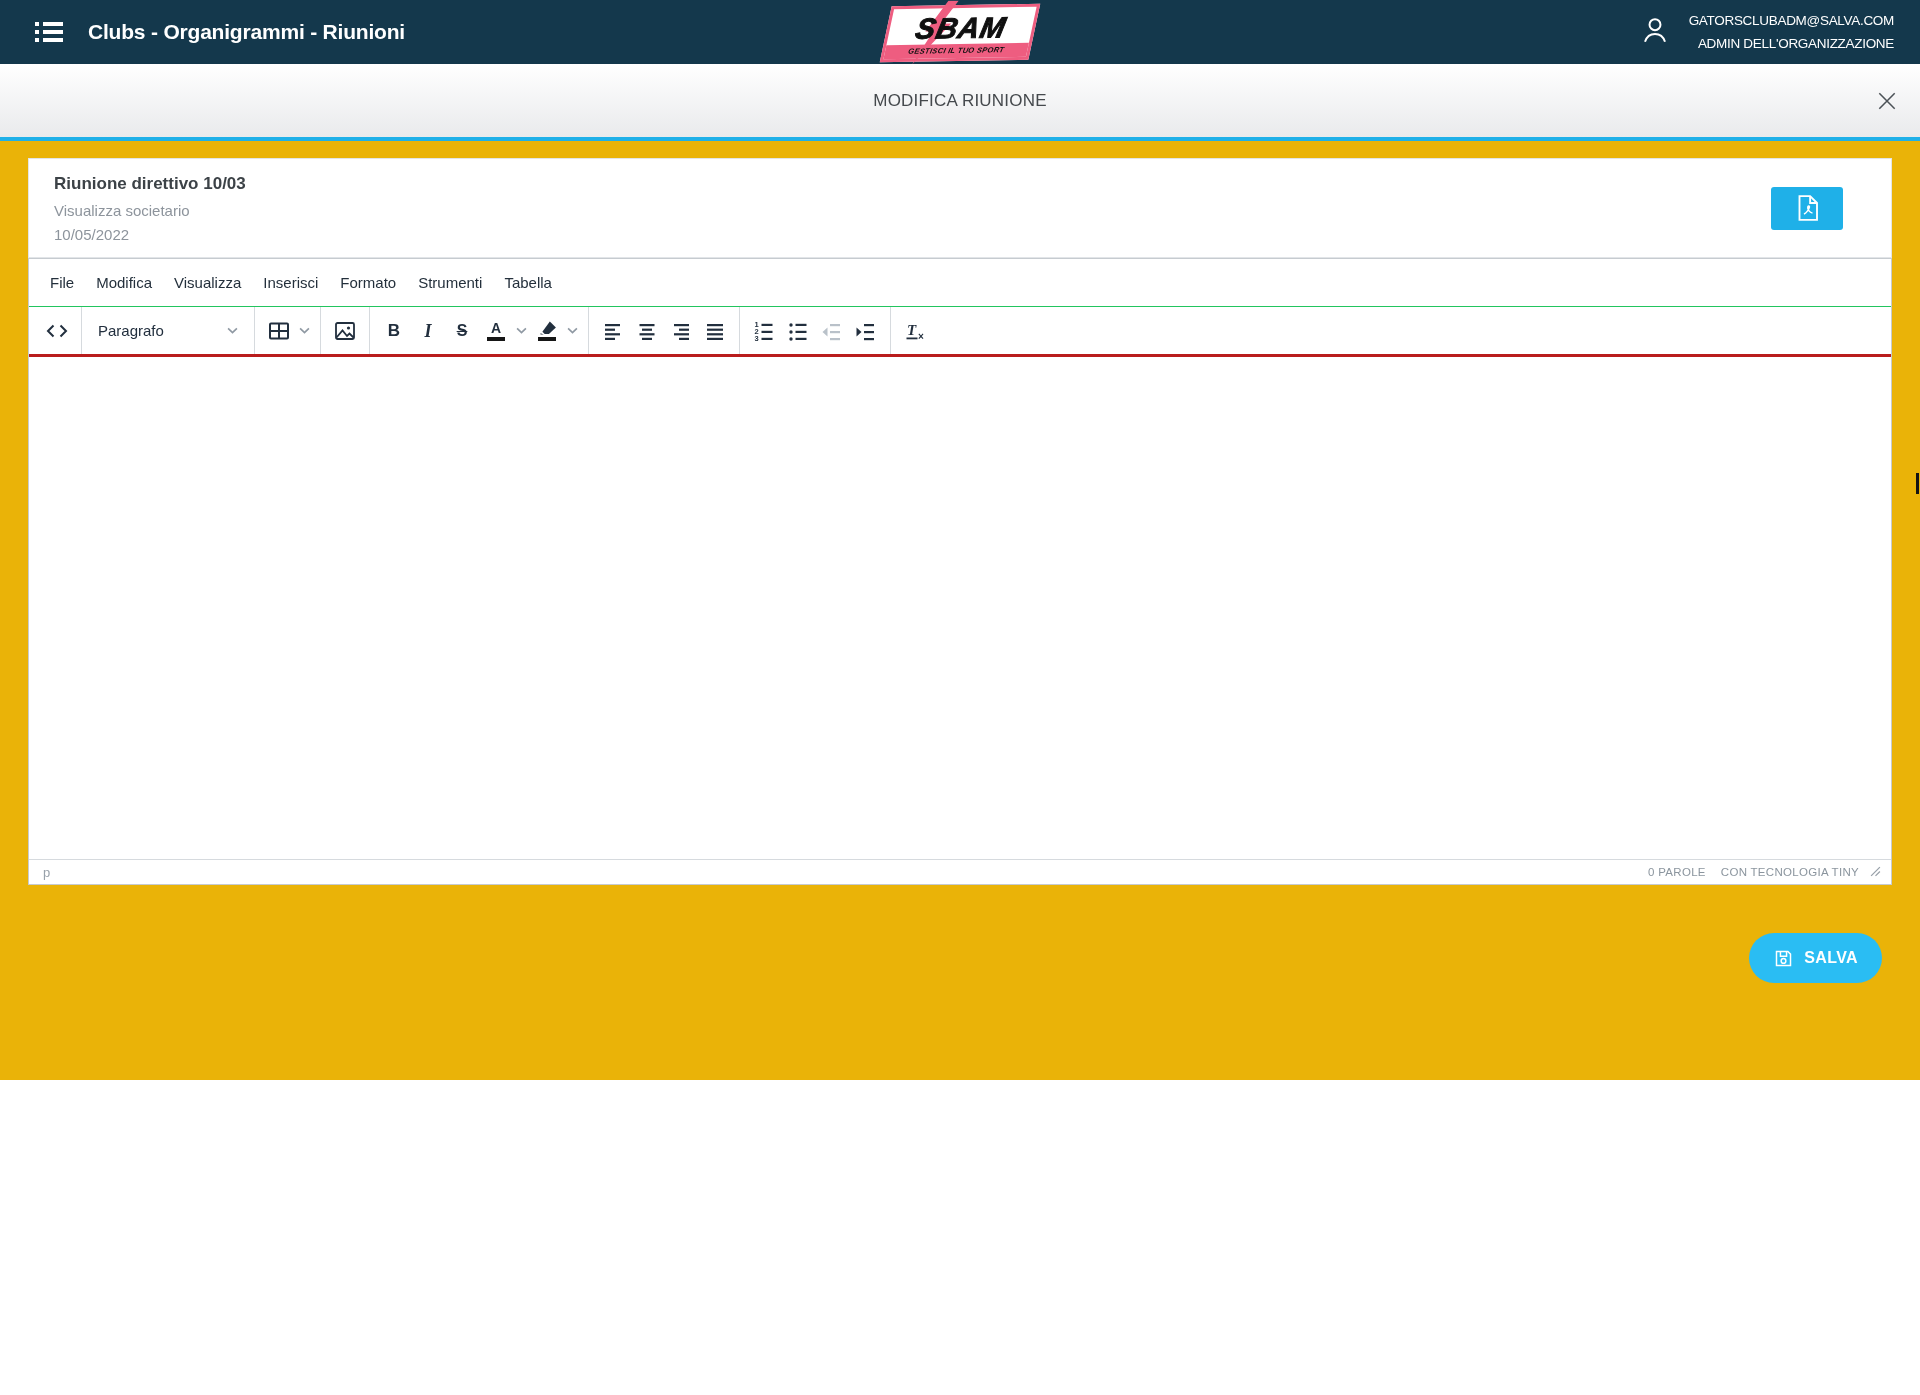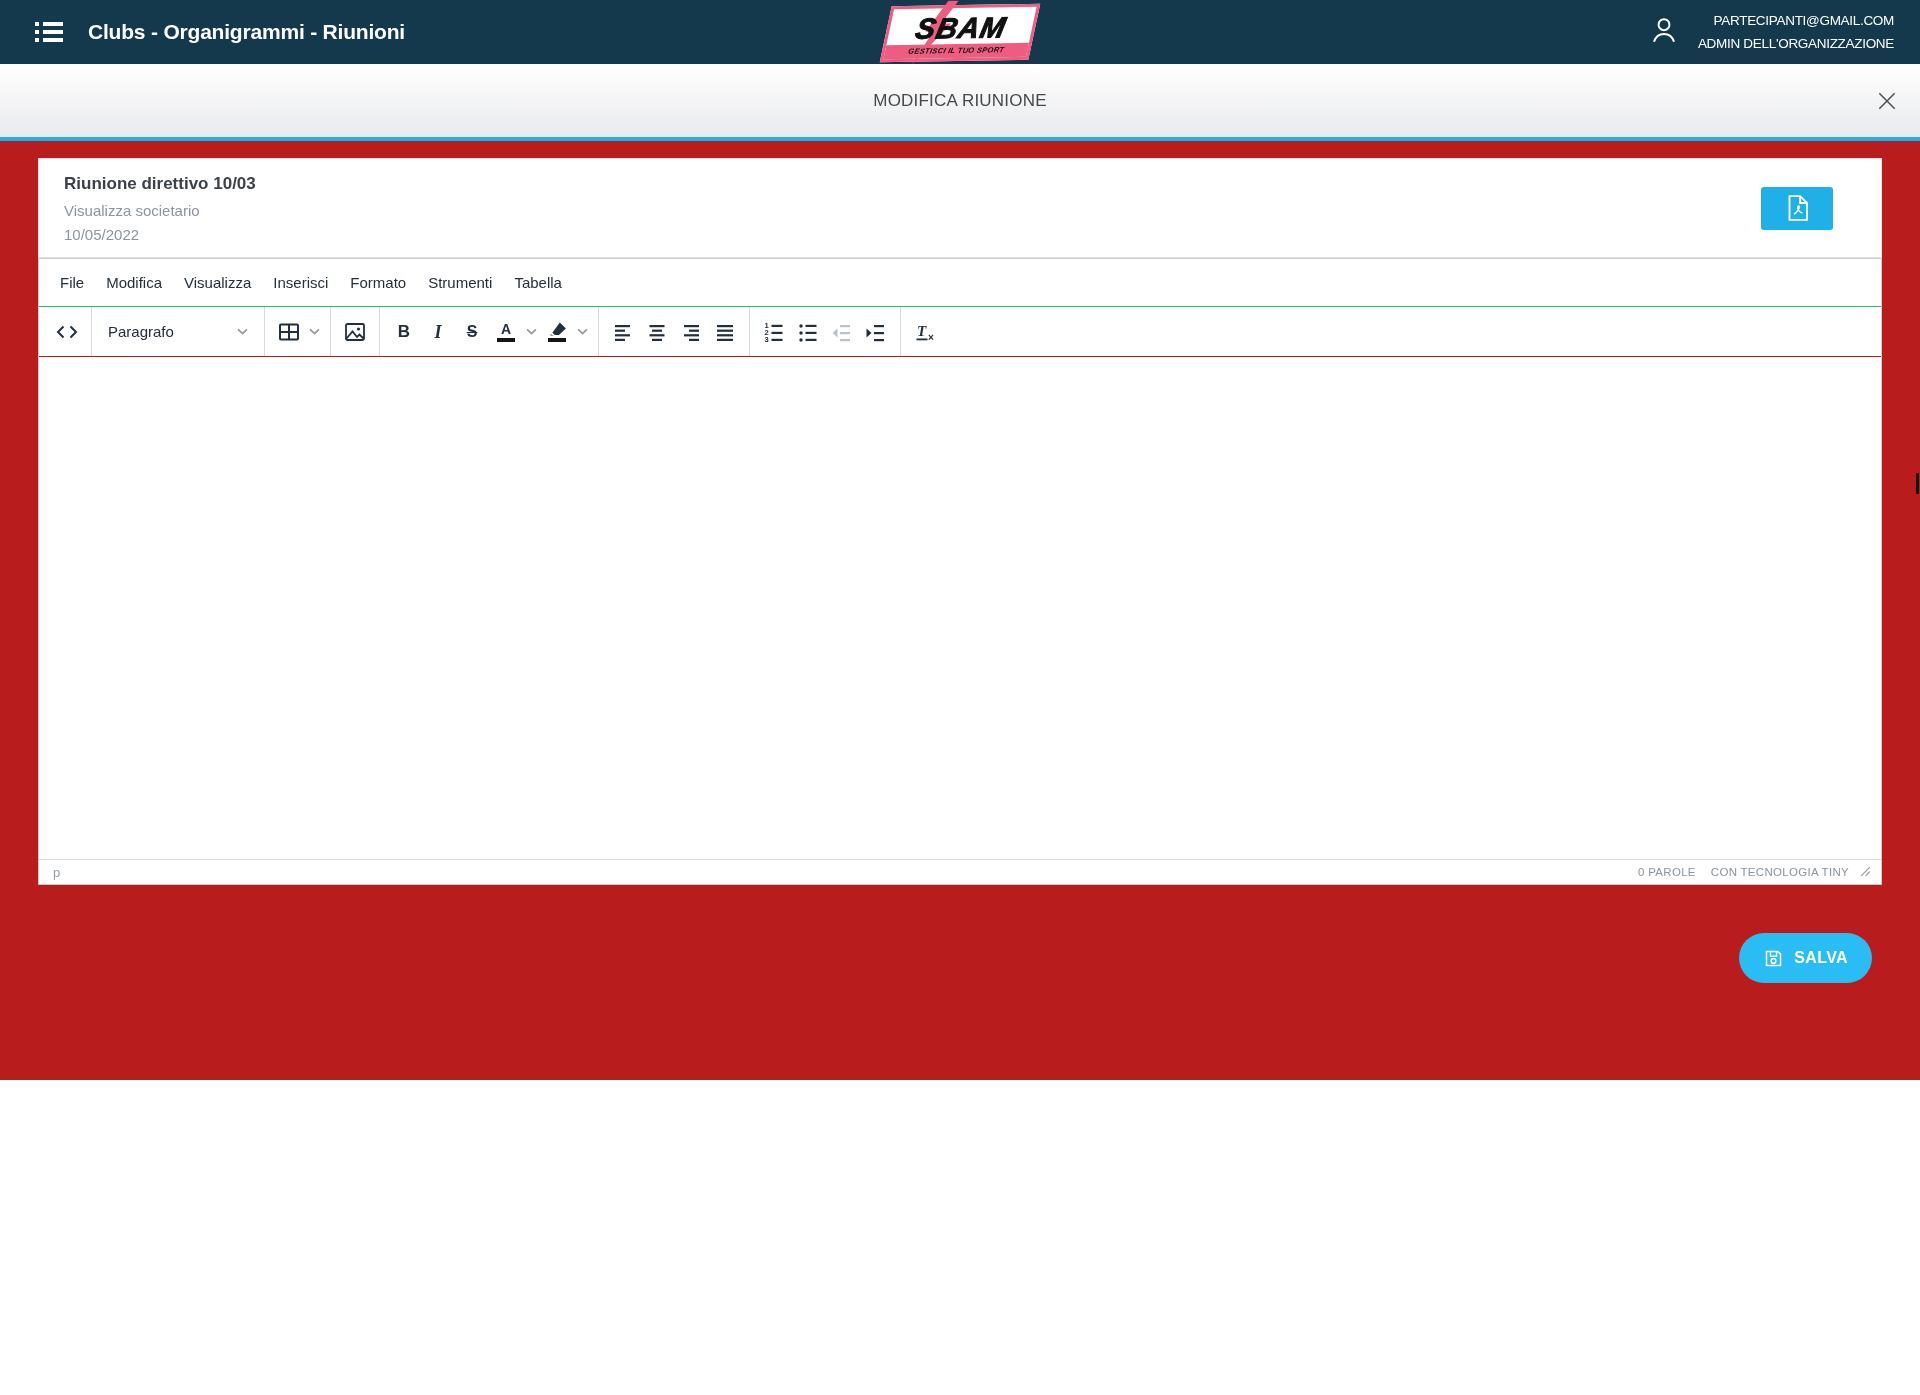--- a/index.html
+++ b/index.html
@@ -60,23 +60,23 @@
   }
   .modal-title { font-size:17px; font-weight:normal; color:#45494d; letter-spacing:0.2px; margin:0; }
   .close-btn {
     position:absolute; right:14px; top:50%; transform:translateY(-50%);
     background:none; border:none; padding:8px; cursor:pointer; line-height:0;
   }
   .accent-line { height:4px; background:var(--accent,#1fb0e8); }
 
   
   .modal-body {
-    background:#b91c1c;
+    background:#eab308;
     height:939px;
-    padding:17px 38px 0;
+    padding:17px 28px 0;
   }
 
   .meeting-card {
     background:#fff;
     border:1px solid #e2e5e8;
     height:100px;
     display:flex; align-items:center; justify-content:space-between;
     padding:0 48px 0 25px;
   }
   .m-title { font-size:17px; font-weight:bold; color:#3c4247; margin-bottom:8px; }
@@ -100,21 +100,21 @@
   .tab.active { color:var(--tab_active,#7fd0f4); }
   .tab.active::after {
     content:""; position:absolute; left:0; right:0; bottom:0; height:4px;
     background:var(--accent,#1fb0e8);
   }
 
   
   .editor { background:#fff; border:1px solid #c6cbd0; }
   .menubar { height:48px; display:flex; align-items:center; padding:0 10px; border-bottom:1px solid #22c55e; }
   .menu-item { font-size:15px; color:#24303c; padding:6px 11px; cursor:pointer; border-radius:3px; }
-  .toolbar { height:50px; display:flex; align-items:stretch; border-bottom:1px solid #b91c1c; padding:0 4px; }
+  .toolbar { height:50px; display:flex; align-items:stretch; border-bottom:3px solid #b91c1c; padding:0 4px; }
   .tb-group { display:flex; align-items:center; padding:0 7px; }
   .tb-group + .tb-group { border-left:1px solid #d6dade; }
   .tb-btn {
     width:34px; height:34px; border:none; background:none; cursor:pointer;
     display:flex; align-items:center; justify-content:center;
     color:var(--icon,#222f3e); border-radius:3px; padding:0; line-height:0;
   }
   .tb-btn.disabled { color:#b9c1c9; cursor:default; }
   .glyph-b { font-size:17px; font-weight:bold; line-height:1; }
   .glyph-i { font-size:18px; font-style:italic; font-family:"Liberation Serif",serif; font-weight:bold; line-height:1; }
@@ -186,21 +186,21 @@
   </div>
 
   <div class="nav-user">
     <span>
       <svg width="32" height="32" viewBox="0 0 24 24" fill="none" stroke="#ffffff" stroke-width="1.5">
         <circle cx="12" cy="8" r="4.1"></circle>
         <path d="M4.5 20.8c1.4-4.2 4.5-5.8 7.5-5.8s6.1 1.6 7.5 5.8"></path>
       </svg>
     </span>
     <div class="user-texts">
-      <div class="user-email">PARTECIPANTI@GMAIL.COM</div>
+      <div class="user-email">GATORSCLUBADM@SALVA.COM</div>
       <div class="user-role">ADMIN DELL'ORGANIZZAZIONE</div>
     </div>
   </div>
 </header>
 
 <div class="modal-header">
   <h2 class="modal-title">MODIFICA RIUNIONE</h2>
   <button class="close-btn">
     <svg width="22" height="22" viewBox="0 0 20 20">
       <path d="M3 3 L17 17 M17 3 L3 17" stroke="#4c5257" stroke-width="1.4" fill="none"></path>

